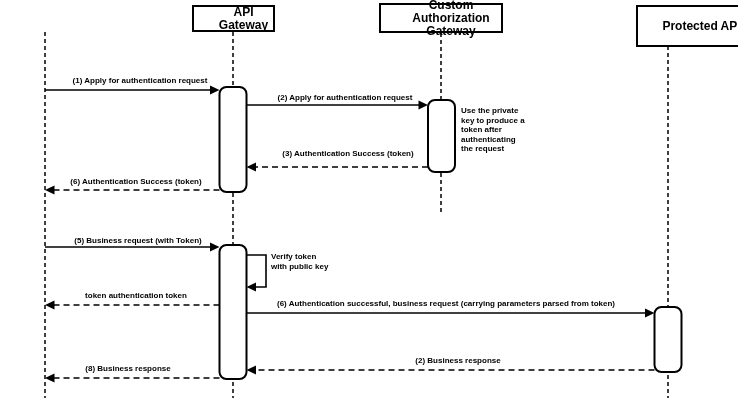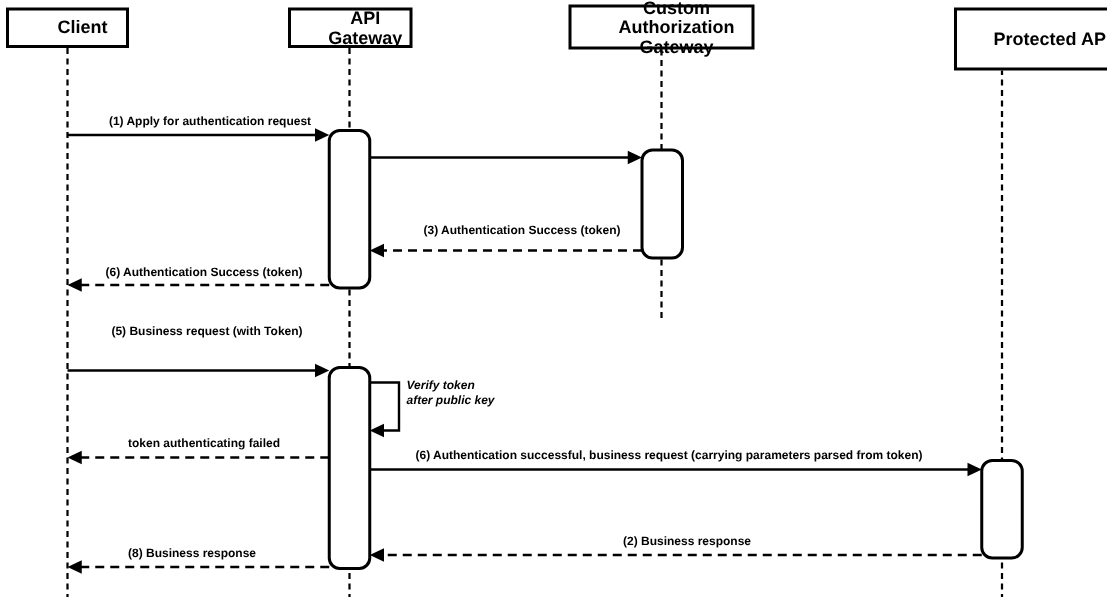--- a/index.html
+++ b/index.html
@@ -13,21 +13,21 @@
     display:flex; flex-direction:column; align-items:center; justify-content:center;
     text-align:center; font-weight:bold; font-size:12px; line-height:13px; color:#000;
   }
   .pbox span { display:block;margin-left:20px; }
   .mlabel {
     position:absolute; transform:translateX(-50%); white-space:nowrap;
     font-size:8px; font-weight:bold; color:#000;padding-left:16px;
   }
   .flabel {
     position:absolute; white-space:nowrap;
-    font-size:8px; font-weight:bold; color:#000; line-height:10px;font-style:italic;
+    font-size:8px; font-weight:bold; color:#000; line-height:10px;
   }
   .note {
     position:absolute; font-size:8px; font-weight:bold; color:#000;
     line-height:9.5px; white-space:nowrap;
   }
   .note div { display:block; }
 </style>
 </head>
 <body>
 
@@ -89,41 +89,46 @@
       <line x1="654.5" y1="370" x2="254" y2="370" stroke="#000" stroke-width="1.6" stroke-dasharray="6 4"></line>
       <polygon points="246.5,370 256,365.5 256,374.5" fill="#000"></polygon>
     </g>
 
     <g>
       <line x1="219.5" y1="378" x2="53" y2="378" stroke="#000" stroke-width="1.6" stroke-dasharray="6 4"></line>
       <polygon points="45,378 54.5,373.5 54.5,382.5" fill="#000"></polygon>
     </g>
   </svg>
 
-  <div class="pbox" style="left:4px;top:5px;width:82px;height:27px">
-    <span>Client</span>
-  </div>
   <div class="pbox" style="left:192px;top:5px;width:83px;height:27px">
     <span>API Gateway</span>
   </div>
   <div class="pbox" style="left:379px;top:3px;width:124px;height:30px">
     <span>Custom Authorization</span>
     <span>Gateway</span>
   </div>
   <div class="pbox" style="left:636px;top:5px;width:111px;height:42px">
     <span>Protected API</span>
   </div>
 
   <div class="mlabel" style="left:132px;top:76px">(1) Apply for authentication request</div>
+  <div class="mlabel" style="left:337px;top:93px">(2) Apply for authentication request</div>
   <div class="mlabel" style="left:340px;top:149px">(3) Authentication Success (token)</div>
   <div class="mlabel" style="left:128px;top:177px">(6) Authentication Success (token)</div>
-  <div class="mlabel" style="left:130px;top:216px">(5) Business request (with Token)</div>
+  <div class="mlabel" style="left:130px;top:236px">(5) Business request (with Token)</div>
   <div class="flabel" style="left:271px;top:252px">
     <div>Verify token</div>
-    <div>after public key</div>
+    <div>with public key</div>
   </div>
-  <div class="mlabel" style="left:128px;top:291px">token authenticating failed</div>
+  <div class="mlabel" style="left:128px;top:291px">token authentication token</div>
   <div class="mlabel" style="left:438px;top:299px">(6) Authentication successful, business request (carrying parameters parsed from token)</div>
   <div class="mlabel" style="left:450px;top:356px">(2) Business response</div>
   <div class="mlabel" style="left:120px;top:364px">(8) Business response</div>
 
+  <div class="note" style="left:461px;top:106px">
+    <div>Use the private</div>
+    <div>key to produce a</div>
+    <div>token after</div>
+    <div>authenticating</div>
+    <div>the request</div>
+  </div>
 
 </div>
 
 </body></html>

